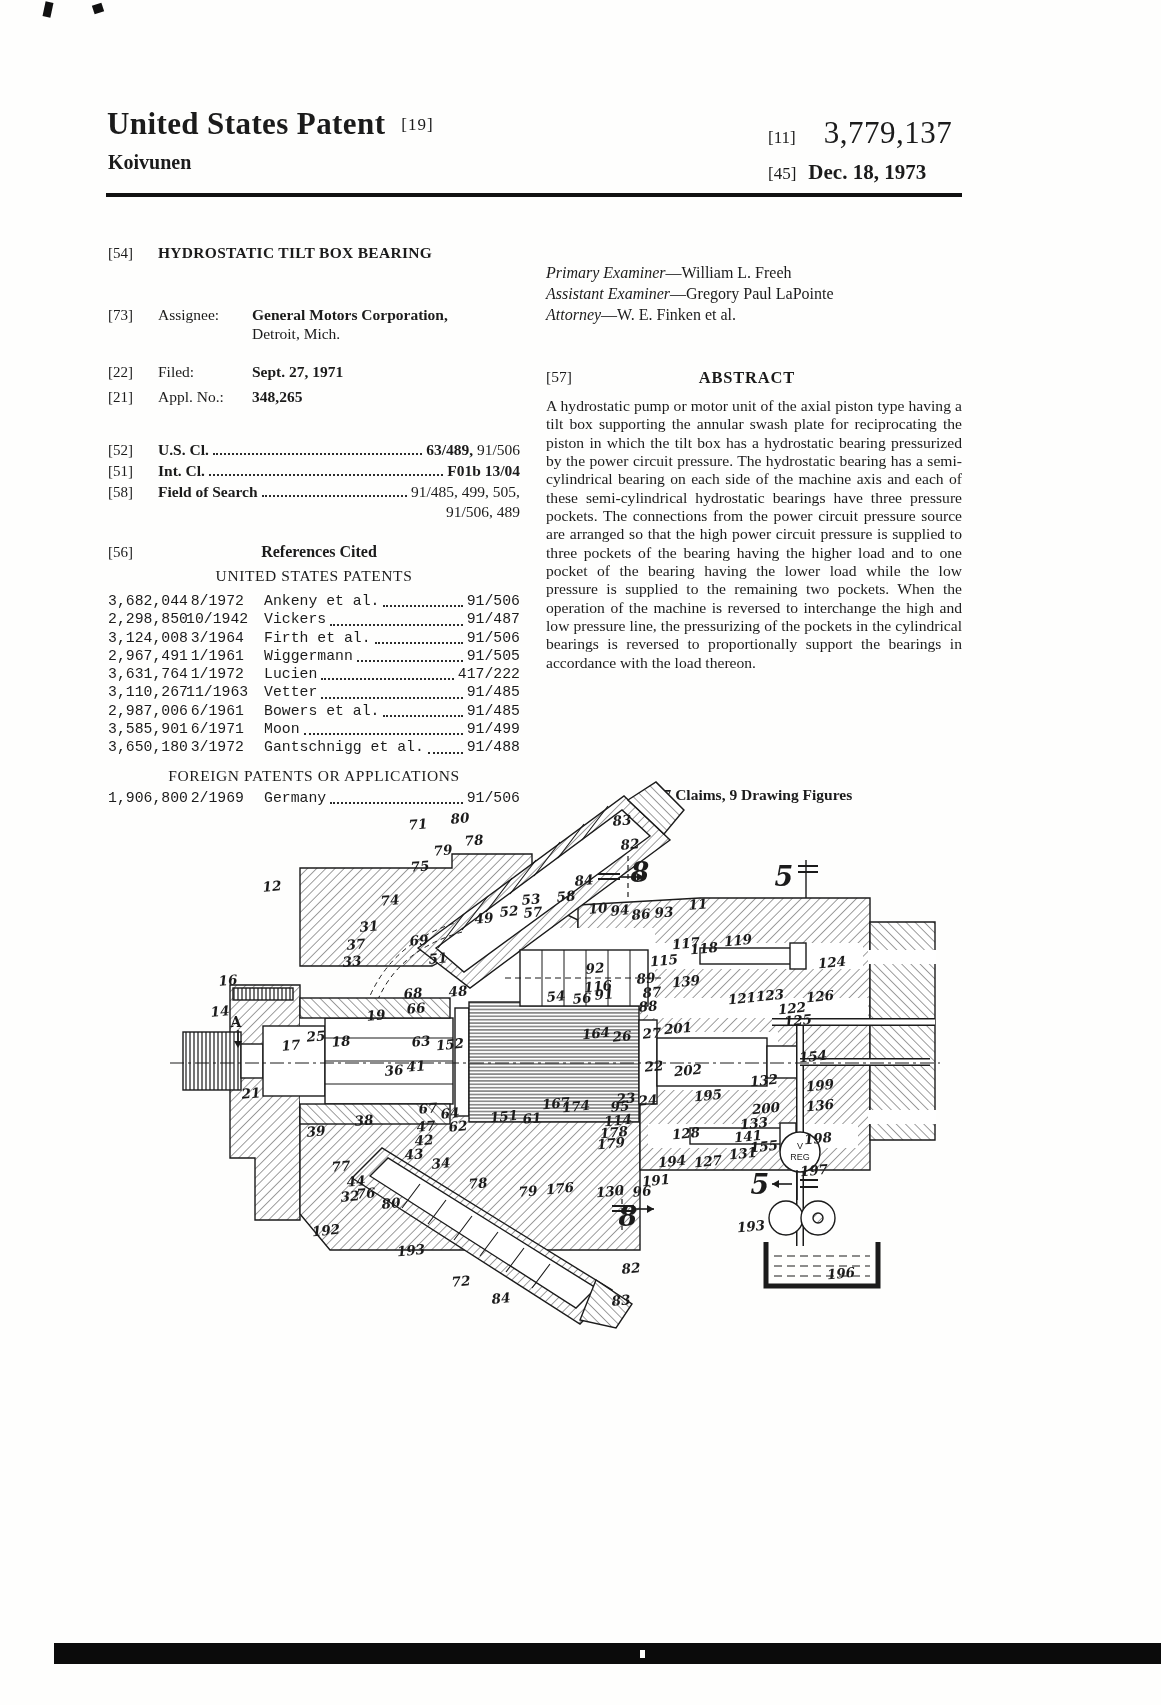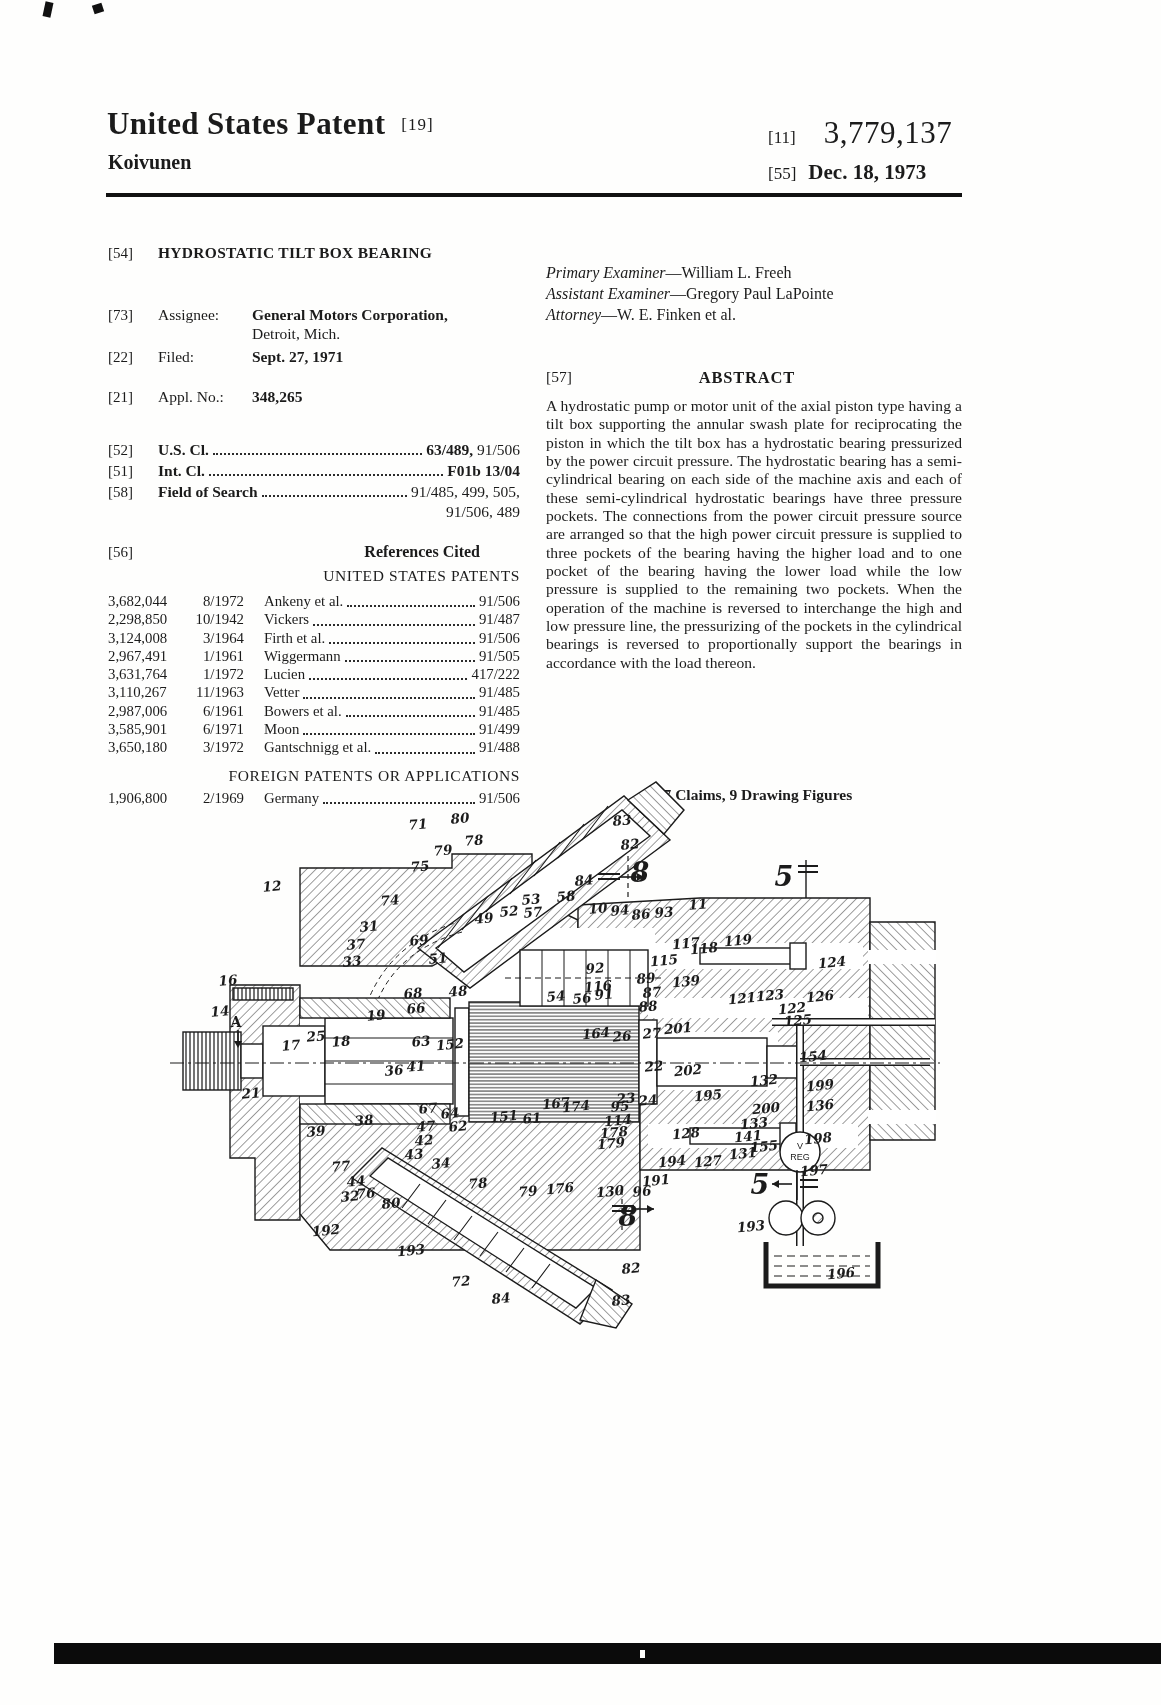--- a/index.html
+++ b/index.html
@@ -20,23 +20,23 @@
   .rule{left:106px;top:193px;width:856px;height:4px;background:#111;}
 
   
   .leftcol{left:108px;top:0;width:412px;height:820px;}
   .rightcol{left:546px;top:0;width:416px;height:820px;}
   .li{position:absolute;left:0;width:100%;display:flex;align-items:baseline;font-size:15.5px;line-height:19px;}
   .code{width:50px;flex:none;font-size:15px;}
   .lbl{width:94px;flex:none;}
   .valwrap{flex:1;}
   .leader{flex:1;border-bottom:2px dotted #2b2b2b;margin:0 4px 3px 4px;min-width:16px;}
-  .c{text-align:right;display:block;width:100%;}
+  .c{text-align:center;display:block;width:100%;}
   .fs2{position:absolute;left:0;width:100%;text-align:right;font-size:15.5px;}
-  .refhost{position:absolute;left:0;width:100%;}
+  .refhost{position:absolute;left:0;width:100%;font-family:Liberation Mono, monospace;}
   .ref-row{display:flex;align-items:flex-end;font-size:14.8px;line-height:18.3px;}
   .rn{width:78px;flex:none;}
   .rd{width:58px;flex:none;text-align:right;}
   .rname{margin-left:20px;white-space:nowrap;}
   .rcls{white-space:nowrap;}
 
   .examiners{top:262px;left:0;width:100%;font-size:16px;line-height:21px;}
   .abs-head{top:368px;left:0;width:100%;display:flex;font-size:15.5px;}
   .abs-head .h{flex:1;text-align:center;font-weight:700;font-size:16.5px;letter-spacing:.8px;margin-right:40px;}
   .abs-text{top:397px;left:0;width:100%;font-size:15.6px;line-height:18.35px;text-align:justify;text-align-last:left;}
@@ -64,40 +64,40 @@
   <div class="abs mark2"></div>
 
   <div class="abs hdr-title">
     <span>United States Patent</span><span class="hdr-code">[19]</span>
   </div>
   <div class="abs hdr-surname">Koivunen</div>
   <div class="abs hdr-num">
     <span>[11]</span><span class="n">3,779,137</span>
   </div>
   <div class="abs hdr-date">
-    <span>[55]</span><span class="n">Dec. 18, 1973</span>
+    <span>[45]</span><span class="n">Dec. 18, 1973</span>
   </div>
   <div class="abs rule"></div>
 
   <div class="abs leftcol">
 
     <div class="li" style="top:243px">
       <span class="code">[54]</span>
       <span class="b" style="letter-spacing:.3px">HYDROSTATIC TILT BOX BEARING</span>
     </div>
 
 
     <div class="li" style="top:305px">
       <span class="code">[73]</span>
       <span class="lbl">Assignee:</span>
       <span class="valwrap"><b>General Motors Corporation,</b><br>
       <span>Detroit, Mich.</span></span>
     </div>
 
-    <div class="li" style="top:347px">
+    <div class="li" style="top:362px">
       <span class="code">[22]</span>
       <span class="lbl">Filed:</span>
       <b>Sept. 27, 1971</b>
     </div>
 
     <div class="li" style="top:387px">
       <span class="code">[21]</span>
       <span class="lbl">Appl. No.:</span>
       <b>348,265</b>
     </div>

